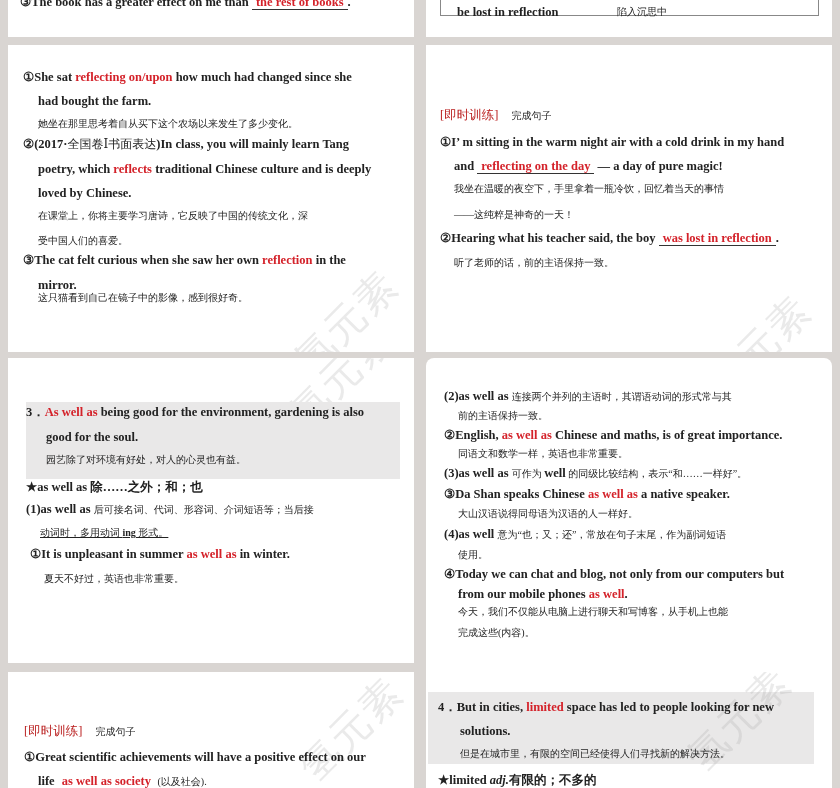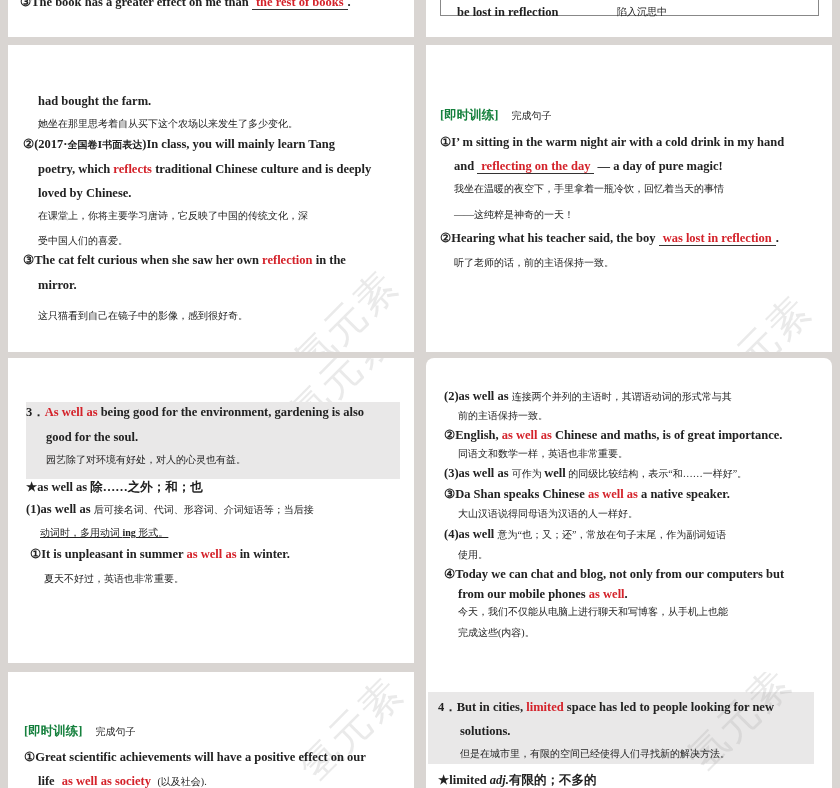--- a/index.html
+++ b/index.html
@@ -28,21 +28,21 @@
 
     .line {
       position: absolute;
       white-space: nowrap;
       font-size: 12.5px;
       font-weight: bold;
       line-height: 16px;
     }
     .zh { font-weight: normal; font-size: 10px; }
     .red { color: #d4222a; }
-    .green { color: #15803d; font-weight: bold; }
+    .green { color: #b91c1c; font-weight: normal; }
     .blank {
       color: #d4222a;
       border-bottom: 1px solid #333;
       padding: 0 4px;
       display: inline-block;
       line-height: 14px;
     }
     .boxed {
       position: absolute;
       left: 14px; right: 13px; top: -20px; height: 35px;
@@ -56,58 +56,61 @@
     .watermark {
       position: absolute;
       color: rgba(160,160,160,0.22);
       font-family: "DejaVu Sans", sans-serif;
       font-size: 40px;
       transform: rotate(-45deg);
       white-space: nowrap;
       pointer-events: none;
       letter-spacing: 2px;
     }
-    .small { font-size: 10px; font-weight: bold; }
+    .small { font-size: 12px; font-weight: normal; }
   </style>
 </head>
 <body>
 
 <div class="panel col-l" id="p00">
   <div class="line" style="left:12px; top:-6px;">
     <span>③The book has a greater effect on me than </span><span class="blank">the rest of books</span><span>.</span>
   </div>
 </div>
 
 <div class="panel col-r" id="p01">
   <div class="boxed">
     <div class="line" style="left:16px; top:24px;">be lost in reflection</div>
     <div class="line zh" style="left:176px; top:24px;">陷入沉思中</div>
   </div>
 </div>
 
 <div class="panel col-l" id="p10">
   <div class="watermark" style="left:275px; top:250px;">氢元素</div>
+  <div class="line" style="left:15px; top:24px;">
+    <span>①She sat </span><span class="red">reflecting on/upon</span><span> how much had changed since she</span>
+  </div>
   <div class="line" style="left:30px; top:48px;">had bought the farm.</div>
   <div class="line zh" style="left:30px; top:71px;">她坐在那里思考着自从买下这个农场以来发生了多少变化。</div>
 
   <div class="line" style="left:15px; top:91px;">
     <span>②(2017·</span><span class="small">全国卷Ⅰ书面表达</span><span>)In class, you will mainly learn Tang</span>
   </div>
   <div class="line" style="left:30px; top:116px;">
     <span>poetry, which </span><span class="red">reflects</span><span> traditional Chinese culture and is deeply</span>
   </div>
   <div class="line" style="left:30px; top:140px;">loved by Chinese.</div>
   <div class="line zh" style="left:30px; top:163px;">在课堂上，你将主要学习唐诗，它反映了中国的传统文化，深</div>
   <div class="line zh" style="left:30px; top:188px;">受中国人们的喜爱。</div>
 
   <div class="line" style="left:15px; top:207px;">
     <span>③The cat felt curious when she saw her own </span><span class="red">reflection</span><span> in the</span>
   </div>
   <div class="line" style="left:30px; top:232px;">mirror.</div>
-  <div class="line zh" style="left:30px; top:263px;">这只猫看到自己在镜子中的影像，感到很好奇。</div>
+  <div class="line zh" style="left:30px; top:245px;">这只猫看到自己在镜子中的影像，感到很好奇。</div>
 </div>
 
 <div class="panel col-r" id="p11">
   <div class="watermark" style="left:270px; top:275px;">氢元素</div>
   <div class="line" style="left:14px; top:62px;">
     <span class="green">[即时训练]</span>
     <span class="zh" style="margin-left:10px;">完成句子</span>
   </div>
   <div class="line" style="left:14px; top:89px;">①I’ m sitting in the warm night air with a cold drink in my hand</div>
   <div class="line" style="left:28px; top:113px;">

